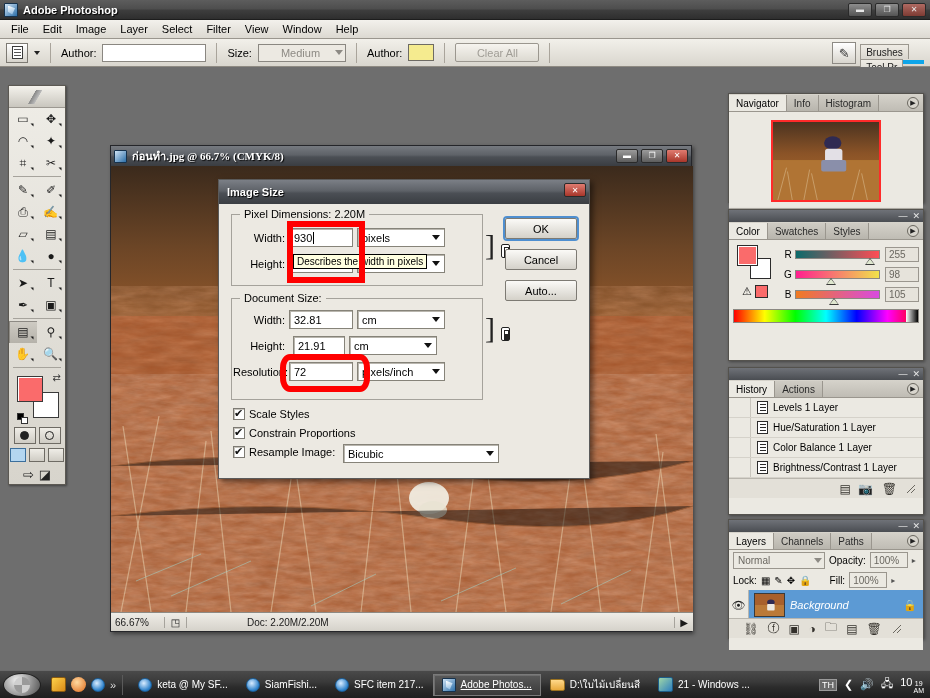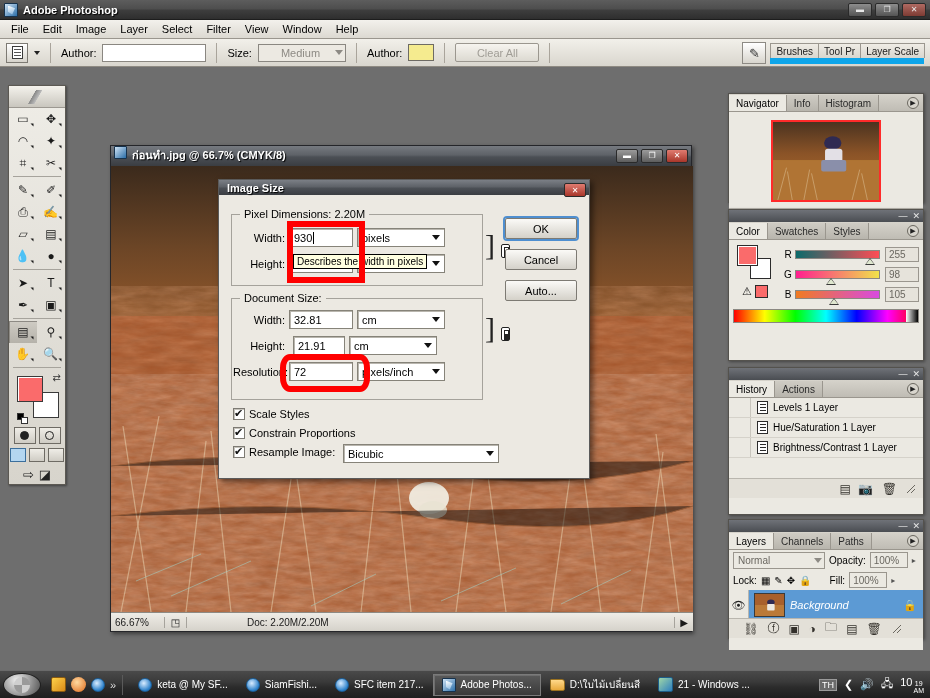--- a/index.html
+++ b/index.html
@@ -53,21 +53,21 @@
   .inp{ height:18px;border:1px solid #8a8781;background:#fff;font-size:11px;padding:1px 3px;
        font-family:"Liberation Sans",sans-serif;}
   .selbox{ height:18px;border:1px solid #8a8781;background:#ece9e2;display:flex;align-items:center;
      justify-content:space-between;padding:0 2px 0 22px;color:#8d8a84;font-size:11px;}
   .colorsw{ width:26px;height:17px;background:#f5eb8f;border:1px solid #6e6b64; }
   .btnflat{ height:19px;border:1px solid #9b978f;border-radius:2px;background:linear-gradient(180deg,#f6f4ef,#dcd9d1);
     color:#a09d96;font-size:11px;display:flex;align-items:center;justify-content:center;padding:0 12px;}
   .palette-well{ position:absolute; right:6px; top:42px; display:flex; align-items:flex-end; }
   .pw-icon{width:24px;height:22px;border:1px solid #8d8a84;background:linear-gradient(180deg,#fff,#d8d5cd);
     margin-right:4px;display:flex;align-items:center;justify-content:center;font-size:13px;color:#333;}
-  .pw-tabs{ display:flex; align-items:flex-end; height:20px; border-bottom:6px solid #0ea5e9;}
+  .pw-tabs{ display:flex; align-items:flex-start; height:20px; border-bottom:4px solid #0ea5e9;flex-direction:column;}
   .pw-tab{ background:linear-gradient(180deg,#efece5,#d9d6ce); border:1px solid #9b978f;border-bottom:none;
     padding:2px 5px 1px; font-size:10px; color:#222; margin-right:-1px;}
 
   
   .workspace{ position:absolute; left:0; top:67px; width:930px; height:603px; background:#6e6e6e; }
 
   
   .toolbox{ position:absolute; left:8px; top:18px; width:58px; height:400px;
     background:linear-gradient(180deg,#efedE7,#d7d4cc); border:1px solid #5c5953;
     box-shadow:1px 1px 2px rgba(0,0,0,.4);}
@@ -101,21 +101,21 @@
   .sm-row{ display:flex; gap:3px; justify-content:center; margin-top:4px;}
   .sm{ width:16px;height:14px;border:1px solid #6e6b64;background:linear-gradient(180deg,#efedE7,#cfccc4);}
   .sm.act{ background:#b4d6f0; border-color:#3c6f9c; }
   .jump{ display:flex; gap:5px; justify-content:center; margin-top:5px; font-size:13px;color:#222;}
 
   
   .docwin{ position:absolute; left:110px; top:78px; width:582px; height:487px;
     background:#b8b5ad; border:1px solid #25262a; box-shadow:2px 2px 4px rgba(0,0,0,.45);}
   .doc-title{ height:20px;
     background:linear-gradient(180deg,#767a80 0%,#5e6268 45%,#4b4f55 55%,#3a3d42 100%);
-    display:flex; padding-left:3px; }
+    display:flex; align-items:center; padding-left:3px;font-family:Liberation Serif, serif; }
   .doc-title .di{width:13px;height:13px;margin-right:5px;border:1px solid #16324d;border-radius:1px;
     background:linear-gradient(135deg,#cfe3f5,#2b6ea8);}
   .doc-title .dt{ color:#fff; font-weight:bold; font-size:11px; text-shadow:1px 1px 1px #000; }
   .doc-wbtns{ position:absolute; right:3px; top:3px; display:flex; gap:3px;}
   .doc-wbtn{ width:22px;height:14px;border:1px solid #2a2a2a;border-radius:2px;
     background:linear-gradient(180deg,#9a9a9a,#5d5d5d);position:relative;}
   .doc-wbtn.close{background:linear-gradient(180deg,#e07b70,#a8362a);}
   .doc-wbtn i{position:absolute;left:50%;top:50%;transform:translate(-50%,-50%);
     color:#fff;font-style:normal;font-size:8px;line-height:1;}
   .canvas-wrap{ position:absolute; left:0; top:20px; width:582px; height:446px; overflow:hidden;
@@ -125,21 +125,21 @@
     background:linear-gradient(180deg,#efedE7,#d5d2ca); border-top:1px solid #8d8a84;
     display:flex; align-items:center; font-size:10px; color:#1a1a1a;}
   .ds-zoom{ width:54px; border-right:1px solid #a6a39c; padding-left:4px;}
   .ds-ic{ width:22px; border-right:1px solid #a6a39c; display:flex;align-items:center;justify-content:center;}
   .ds-doc{ flex:1; padding-left:60px; border-right:1px solid #a6a39c;}
   .ds-arrow{ width:18px; display:flex;align-items:center;justify-content:center; }
 
   
   .dlg{ position:absolute; left:218px; top:112px; width:372px; height:300px;
     background:#ece9e2; border:1px solid #5a5a5a; box-shadow:3px 3px 6px rgba(0,0,0,.5); }
-  .dlg-title{ height:15px;
+  .dlg-title{ height:24px;
     background:linear-gradient(180deg,#7b7f86 0%,#5e6268 45%,#4b4f55 55%,#3a3d42 100%);
     display:flex;align-items:center;padding-left:8px;}
   .dlg-title span{ color:#fff; font-weight:bold; font-size:11px; text-shadow:1px 1px 1px #000;}
   .dlg-close{ position:absolute; right:3px; top:3px; width:22px;height:14px;border:1px solid #2a2a2a;
     border-radius:2px; background:linear-gradient(180deg,#e07b70,#a8362a); color:#fff;
     font-size:8px; display:flex;align-items:center;justify-content:center;}
   .grp{ position:absolute; border:1px solid #a5a29b; }
   .grp > .cap{ position:absolute; top:-7px; left:8px; background:#ece9e2; padding:0 4px; font-size:11px; color:#000;}
   .row{ position:absolute; display:flex; align-items:center; }
   .flabel{ font-size:11px; color:#000; text-align:right; }
@@ -263,21 +263,21 @@
   .start:after{content:"";position:absolute;left:50%;top:50%;transform:translate(-50%,-50%);
      width:16px;height:16px;
      background:conic-gradient(#9a9a9a 0 25%,#cfcfcf 0 50%,#9a9a9a 0 75%,#cfcfcf 0);
      border-radius:50%;}
   .ql{ display:flex; align-items:center; gap:5px; margin-left:10px;}
   .qlic{ width:15px;height:15px;border-radius:2px;}
   .tb-sep{ width:1px;height:20px;background:#5a5a5a;margin:0 6px;}
   .tbtn{ height:22px; display:flex; align-items:center; gap:5px; padding:0 8px; color:#fff;
      font-size:10px; border:1px solid transparent; max-width:132px; overflow:hidden; white-space:nowrap;}
   .tbtn.act{ background:linear-gradient(180deg,#5a5a5a,#3a3a3a); border:1px solid #7a7a7a;
-     box-shadow:inset 1px 1px 0 #6e6e6e;}
+     box-shadow:inset 1px 1px 0 #6e6e6e;text-decoration:underline;}
   .ie{ width:14px;height:14px;border-radius:50%;
      background:radial-gradient(circle at 40% 35%,#d8ecff,#2a7fc9 70%); flex:none;
      border:1px solid #1b5d96;}
   .folder{ width:15px;height:12px;background:linear-gradient(180deg,#ffd98a,#e8a93c);
      border:1px solid #9b7220; border-radius:1px 3px 2px 2px; flex:none;}
   .tray{ margin-left:auto; display:flex; align-items:center; gap:7px; padding-right:6px; color:#fff; font-size:10px;}
   .th-ind{ border:1px solid #9a9a9a; background:#6a6a6a; color:#fff; font-size:9px; padding:0 2px;}
   .clock{ font-size:11px; color:#fff; display:flex; align-items:baseline; gap:1px;}
   .clock .ampm{ font-size:7px; line-height:1; display:flex; flex-direction:column; align-items:center;}
 </style>
@@ -702,20 +702,27 @@
           <span class="hist-ic">
               <span class="doc"></span>
             </span>
           <span>Hue/Saturation 1 Layer</span>
         </div>
         <div class="hist-row">
           <span class="hist-box"></span>
           <span class="hist-ic">
               <span class="doc"></span>
             </span>
+          <span>Color Balance 1 Layer</span>
+        </div>
+        <div class="hist-row">
+          <span class="hist-box"></span>
+          <span class="hist-ic">
+              <span class="doc"></span>
+            </span>
           <span>Brightness/Contrast 1 Layer</span>
         </div>
       </div>
       <div class="pal-foot">
         <span class="fic">▤</span>
         <span class="fic">📷</span>
         <span class="fic">🗑</span>
         <span class="rsz"></span>
       </div>
     </div>

